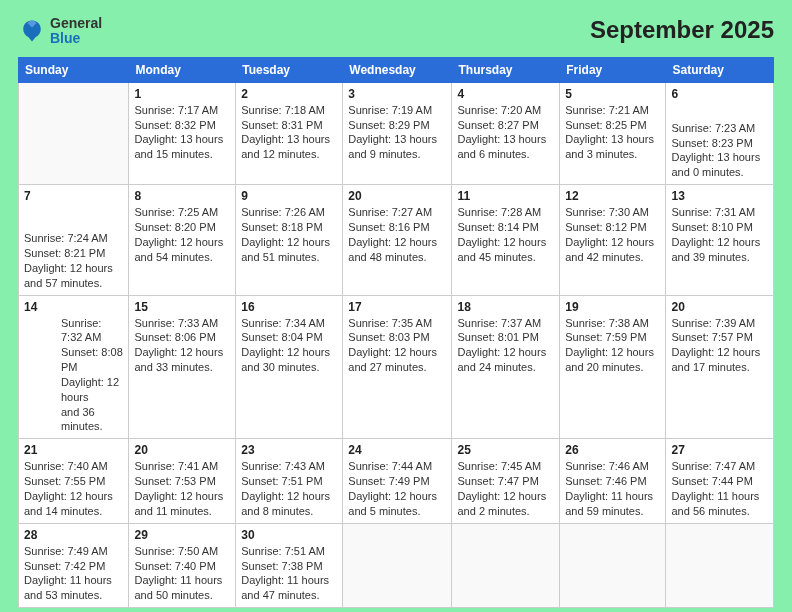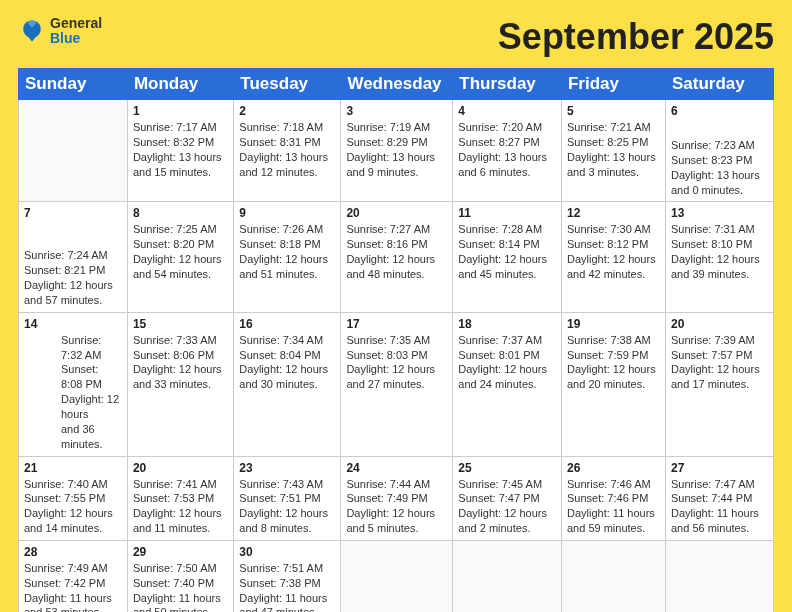--- a/index.html
+++ b/index.html
@@ -7,21 +7,21 @@
       font-family: Arial, sans-serif;
       background: #fff;
       width: 792px;
       height: 612px;
       overflow: hidden;
     }
     .page {
       width: 792px;
       height: 612px;
       padding: 16px 18px;
-      background: #fde047;
+      background: #86efac;
     }
     .header {
       display: flex;
       justify-content: space-between;
       align-items: flex-start;
       margin-bottom: 10px;
     }
     .logo {
       display: flex;
       align-items: center;
@@ -37,38 +37,38 @@
     .logo-general { color: #333; }
     .logo-blue { color: #1a6fbd; }
     .logo-icon {
       width: 28px;
       height: 28px;
     }
     .title-block {
       text-align: right;
     }
     .title-block h1 {
-      font-size: 36px;
+      font-size: 24px;
       font-weight: bold;
       color: #222;
     }
     .title-block h2 {
       font-size: 14px;
       color: #444;
       font-weight: normal;
     }
     .calendar {
       width: 100%;
       border-collapse: collapse;
       border: 1px solid #ccc;
     }
     .calendar th {
       background: #2a6dd9;
       color: #fff;
-      font-size: 17px;
+      font-size: 12px;
       padding: 5px 6px;
       text-align: left;
       font-weight: bold;
       border: 1px solid #2a6dd9;
     }
     .calendar td {
       border: 1px solid #ccc;
       vertical-align: top;
       padding: 4px 5px;
       font-size: 10px;

